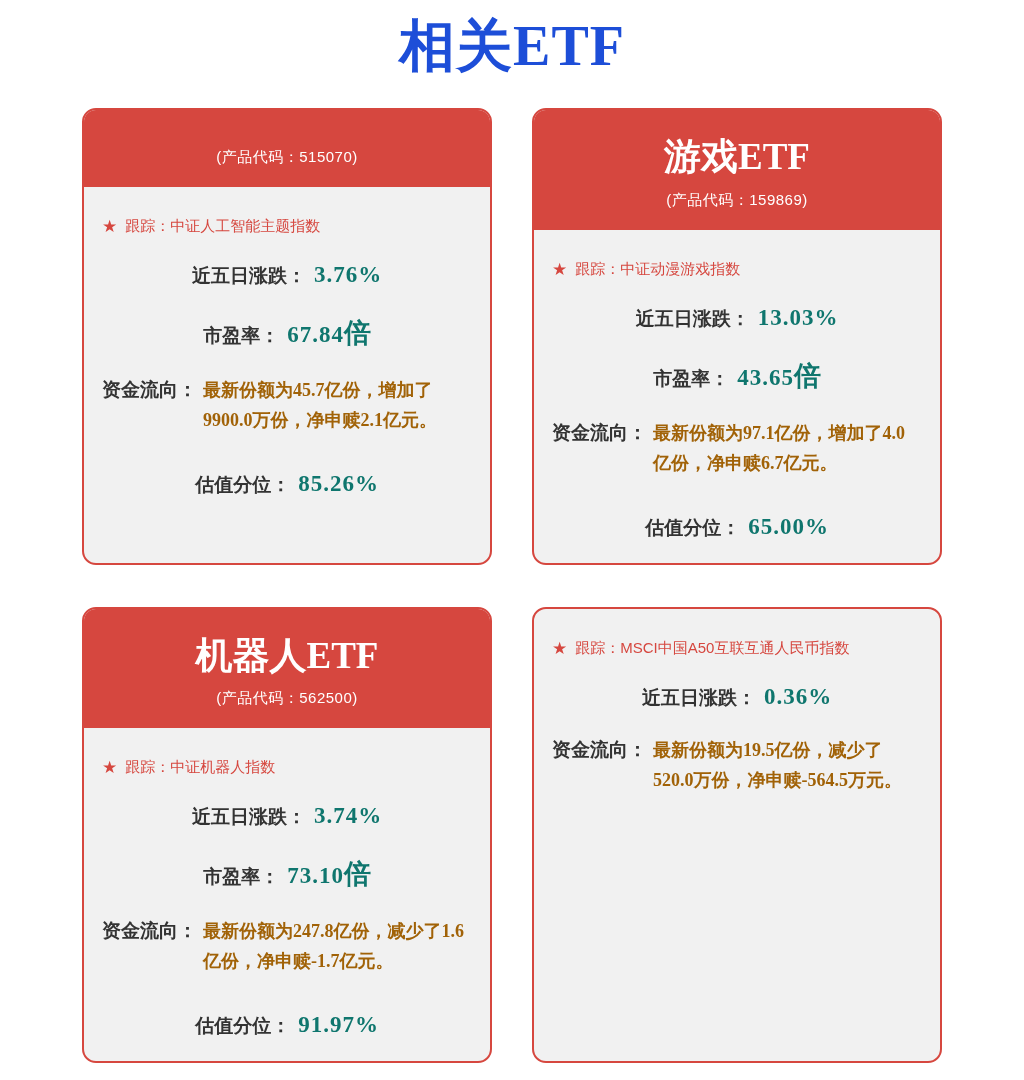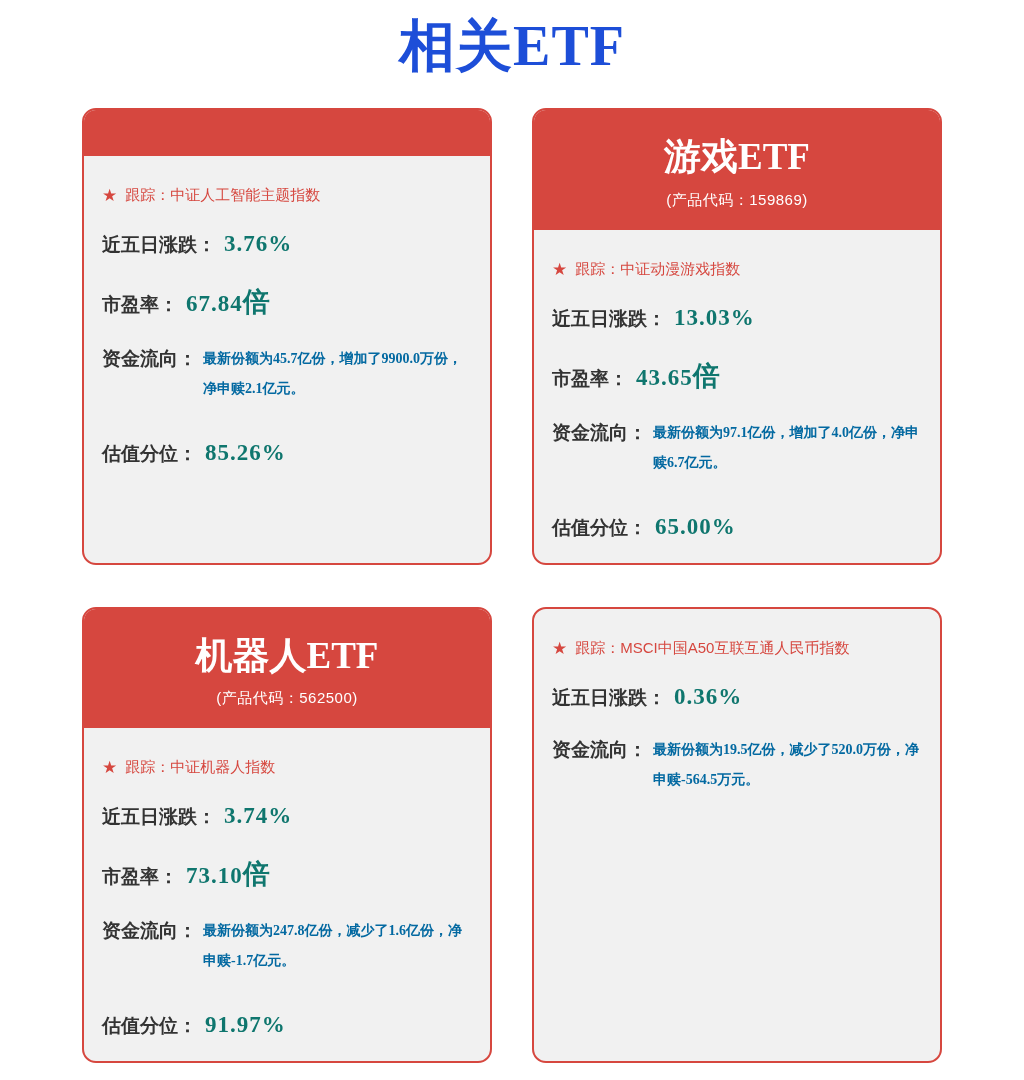--- a/index.html
+++ b/index.html
@@ -68,20 +68,21 @@
   .star-icon {
     font-size: 17px;
     margin-right: 8px;
     color: #d6473f;
     line-height: 1;
   }
   .metric-row {
     display: flex;
     align-items: baseline;
     margin-top: 26px;
+    justify-content: center;
   }
   .metric-label {
     color: #333333;
     font-weight: bold;
     font-size: 19px;
     flex: none;
     white-space: nowrap;
   }
   .metric-value {
     font-family: "Liberation Serif", "DejaVu Serif", serif;
@@ -100,36 +101,37 @@
   .flow-row {
     display: flex;
     align-items: flex-start;
     margin-top: 24px;
     font-family: Liberation Serif, serif;
   }
   .flow-row .metric-label { line-height: 30px; }
   .flow-text {
     margin-left: 6px;
     flex: 1;
-    color: #0369a1;
-    font-weight: bold;
-    font-size: 14px;
+    color: #a16207;
+    font-weight: bold;
+    font-size: 18px;
     line-height: 30px;
   }
   .valuation-row { margin-top: 36px; }
 </style>
 </head>
 <body>
 
 <h1 class="page-title">相关ETF</h1>
 
 <div class="cards-grid">
 
   <div class="card">
     <div class="card-header">
+      <div class="card-code">(产品代码：515070)</div>
     </div>
     <div class="card-body">
       <div class="track-row">
         <span class="star-icon">★</span>
         <span>跟踪：</span>
         <span>中证人工智能主题指数</span>
       </div>
       <div class="metric-row">
         <span class="metric-label">近五日涨跌：</span>
         <span class="metric-value">3.76%</span>

